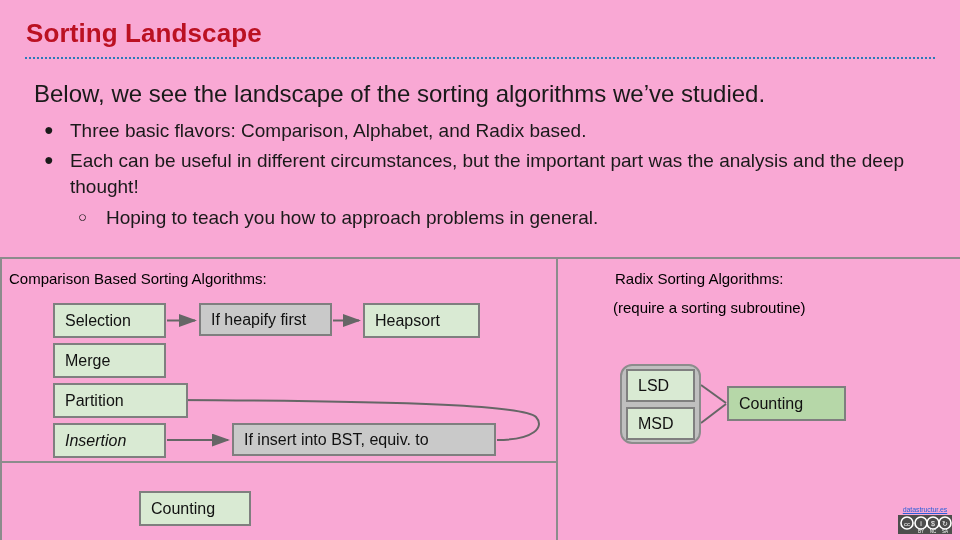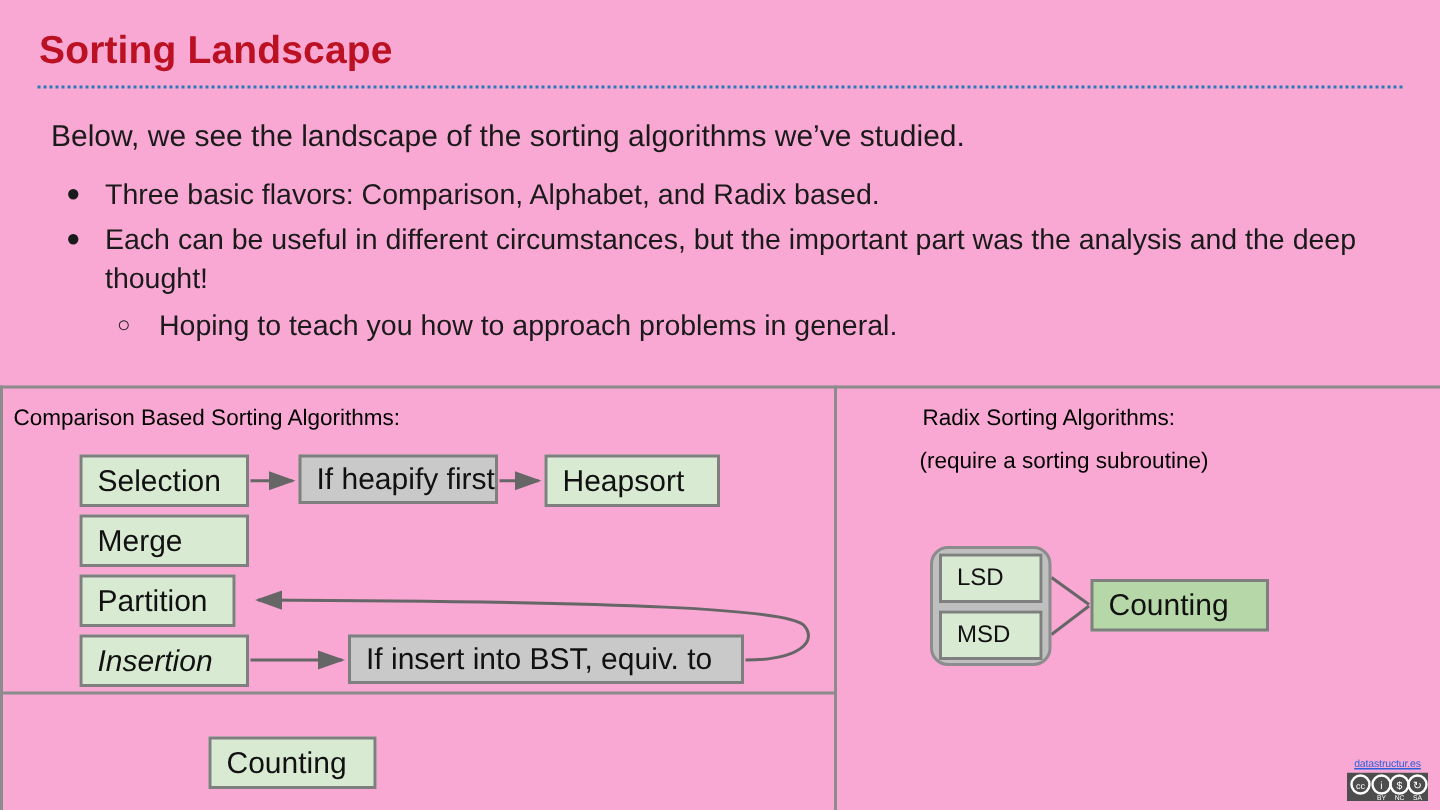--- a/index.html
+++ b/index.html
@@ -35,21 +35,21 @@
     width: 910px;
     height: 0;
     border-top: 2px dotted #2b7bba;
   }
 
   
   #lead {
     position: absolute;
     left: 34px;
     top: 80px;
-    font-size: 20px;
+    font-size: 24px;
     color: #1a1a1a;
     white-space: nowrap;
   }
   #bullets {
     position: absolute;
     left: 38px;
     top: 118px;
     width: 890px;
     font-size: 19px;
     color: #1a1a1a;
@@ -111,33 +111,33 @@
   #cap-radix      { left: 615px; top: 13px;  font-size: 15px; }
   #cap-radix2     { left: 613px; top: 42px;  font-size: 15px; }
 
   
   .node {
     position: absolute;
     box-sizing: border-box;
     border: 2px solid #7f7f7f;
     display: flex;
     align-items: center;
-    font-size: 20px;
+    font-size: 16px;
     color: #111;
     padding-left: 10px;
     line-height: 1;
   }
   .green-light { background: #d9ead3; }
   .green-mid   { background: #b6d7a8; }
   .gray        { background: #c9c9c9; }
 
   
   #n-selection { left: 53px;  top: 46px;  width: 113px; height: 35px; }
   #n-merge     { left: 53px;  top: 86px;  width: 113px; height: 35px; }
-  #n-partition { left: 53px;  top: 126px; width: 104px; height: 35px; }
+  #n-partition { left: 53px;  top: 126px; width: 135px; height: 35px; }
   #n-insertion { left: 53px;  top: 166px; width: 113px; height: 35px; font-style: italic; }
   #n-heapify   { left: 199px; top: 46px;  width: 133px; height: 33px; }
   #n-heapsort  { left: 363px; top: 46px;  width: 117px; height: 35px; }
   #n-bst       { left: 232px; top: 166px; width: 264px; height: 33px; }
   #n-counting1 { left: 139px; top: 234px; width: 112px; height: 35px; }
 
   
   #radix-group {
     position: absolute;
     left: 620px;

